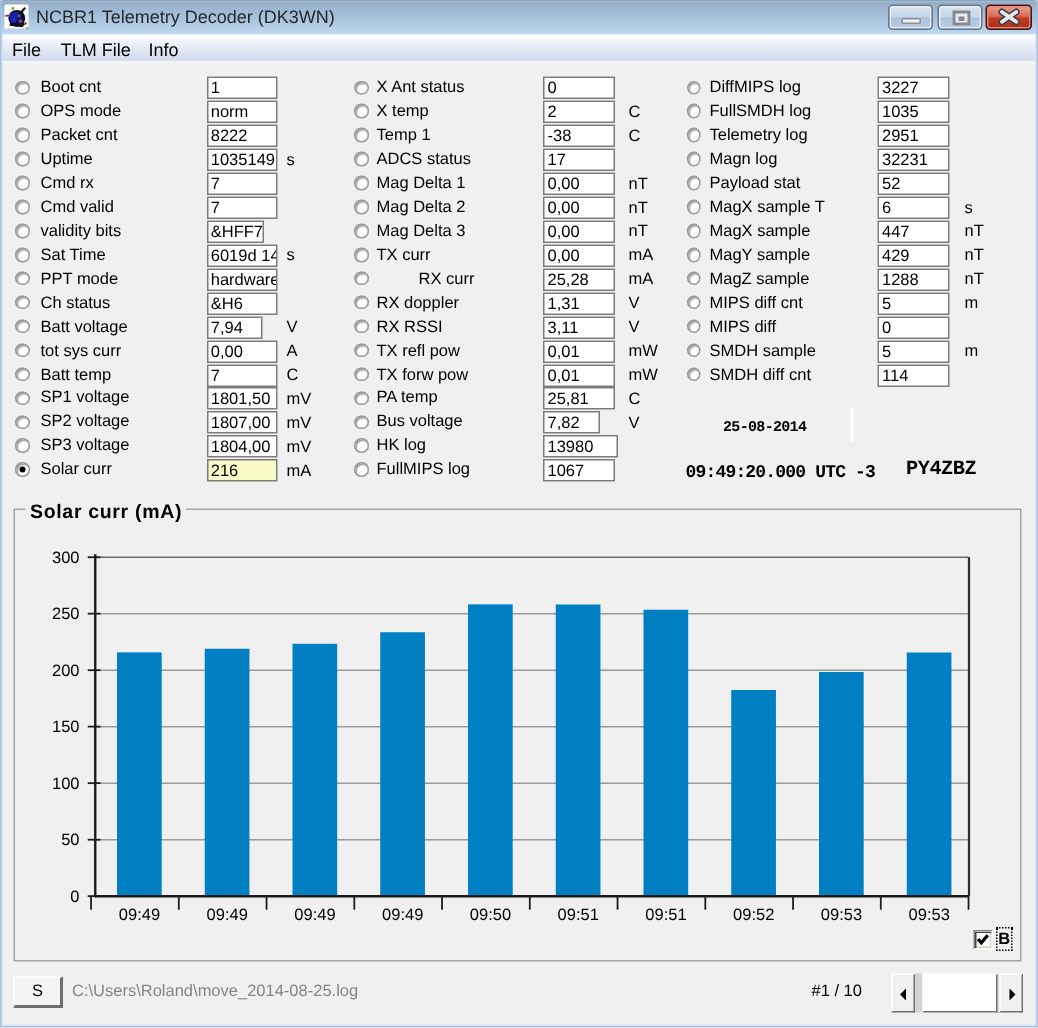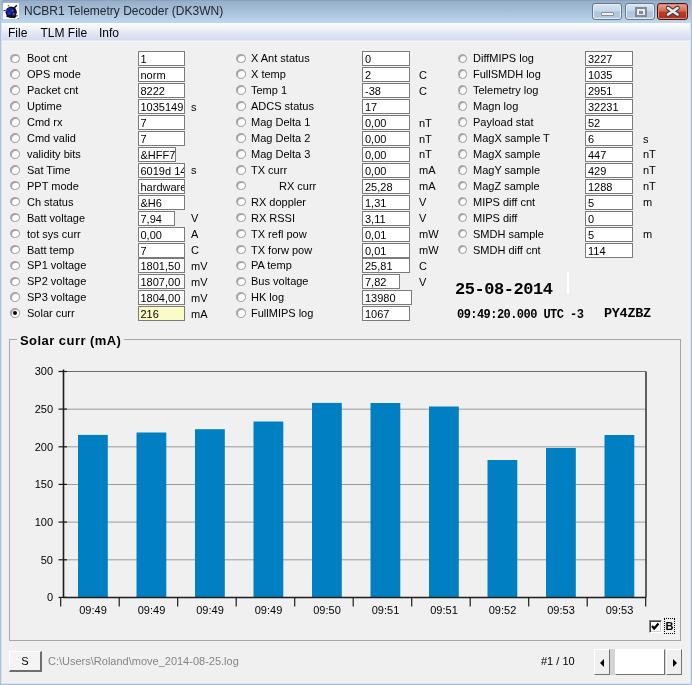--- a/index.html
+++ b/index.html
@@ -240,21 +240,21 @@
 <div class="rad" style="left:457.7px;top:212.8px;"></div>
 <div class="lbl" style="left:473px;top:210.70000000000002px;">MIPS diff</div>
 <div class="fld" style="left:585px;top:210.70000000000002px;width:48px;">0</div>
 <div class="rad" style="left:457.7px;top:228.73px;"></div>
 <div class="lbl" style="left:473px;top:226.63px;">SMDH sample</div>
 <div class="fld" style="left:585px;top:226.63px;width:48px;">5</div>
 <div class="unit" style="left:643px;top:227.13px;">m</div>
 <div class="rad" style="left:457.7px;top:244.66px;"></div>
 <div class="lbl" style="left:473px;top:242.56px;">SMDH diff cnt</div>
 <div class="fld" style="left:585px;top:242.56px;width:48px;">114</div>
-<div class="mono" style="left:455px;top:280px;font-size:17px;letter-spacing:-0.45px;">25-08-2014</div>
+<div class="mono" style="left:482px;top:280px;font-size:10px;letter-spacing:-0.45px;">25-08-2014</div>
 <div class="mono" style="left:457px;top:307.5px;font-size:12px;letter-spacing:-0.55px;">09:49:20.000 UTC -3</div>
 <div class="mono" style="left:604px;top:306px;font-size:13.5px;letter-spacing:-0.3px;">PY4ZBZ</div>
 <div class="vline"></div>
 <div class="gb-lbl">Solar curr (mA)</div>
 <svg style="position:absolute;left:0;top:0;width:692px;height:685px;z-index:1;" viewBox="0 0 692 685">
     <rect x="9.5" y="339.5" width="671" height="301" fill="none" stroke="#a6a6a6" stroke-width="1"></rect>
     <line x1="63.5" y1="409.2" x2="645.8" y2="409.2" stroke="#9a9a9a" stroke-width="1"></line>
     <line x1="63.5" y1="446.8" x2="645.8" y2="446.8" stroke="#9a9a9a" stroke-width="1"></line>
     <line x1="63.5" y1="484.5" x2="645.8" y2="484.5" stroke="#9a9a9a" stroke-width="1"></line>
     <line x1="63.5" y1="522.1" x2="645.8" y2="522.1" stroke="#9a9a9a" stroke-width="1"></line>

